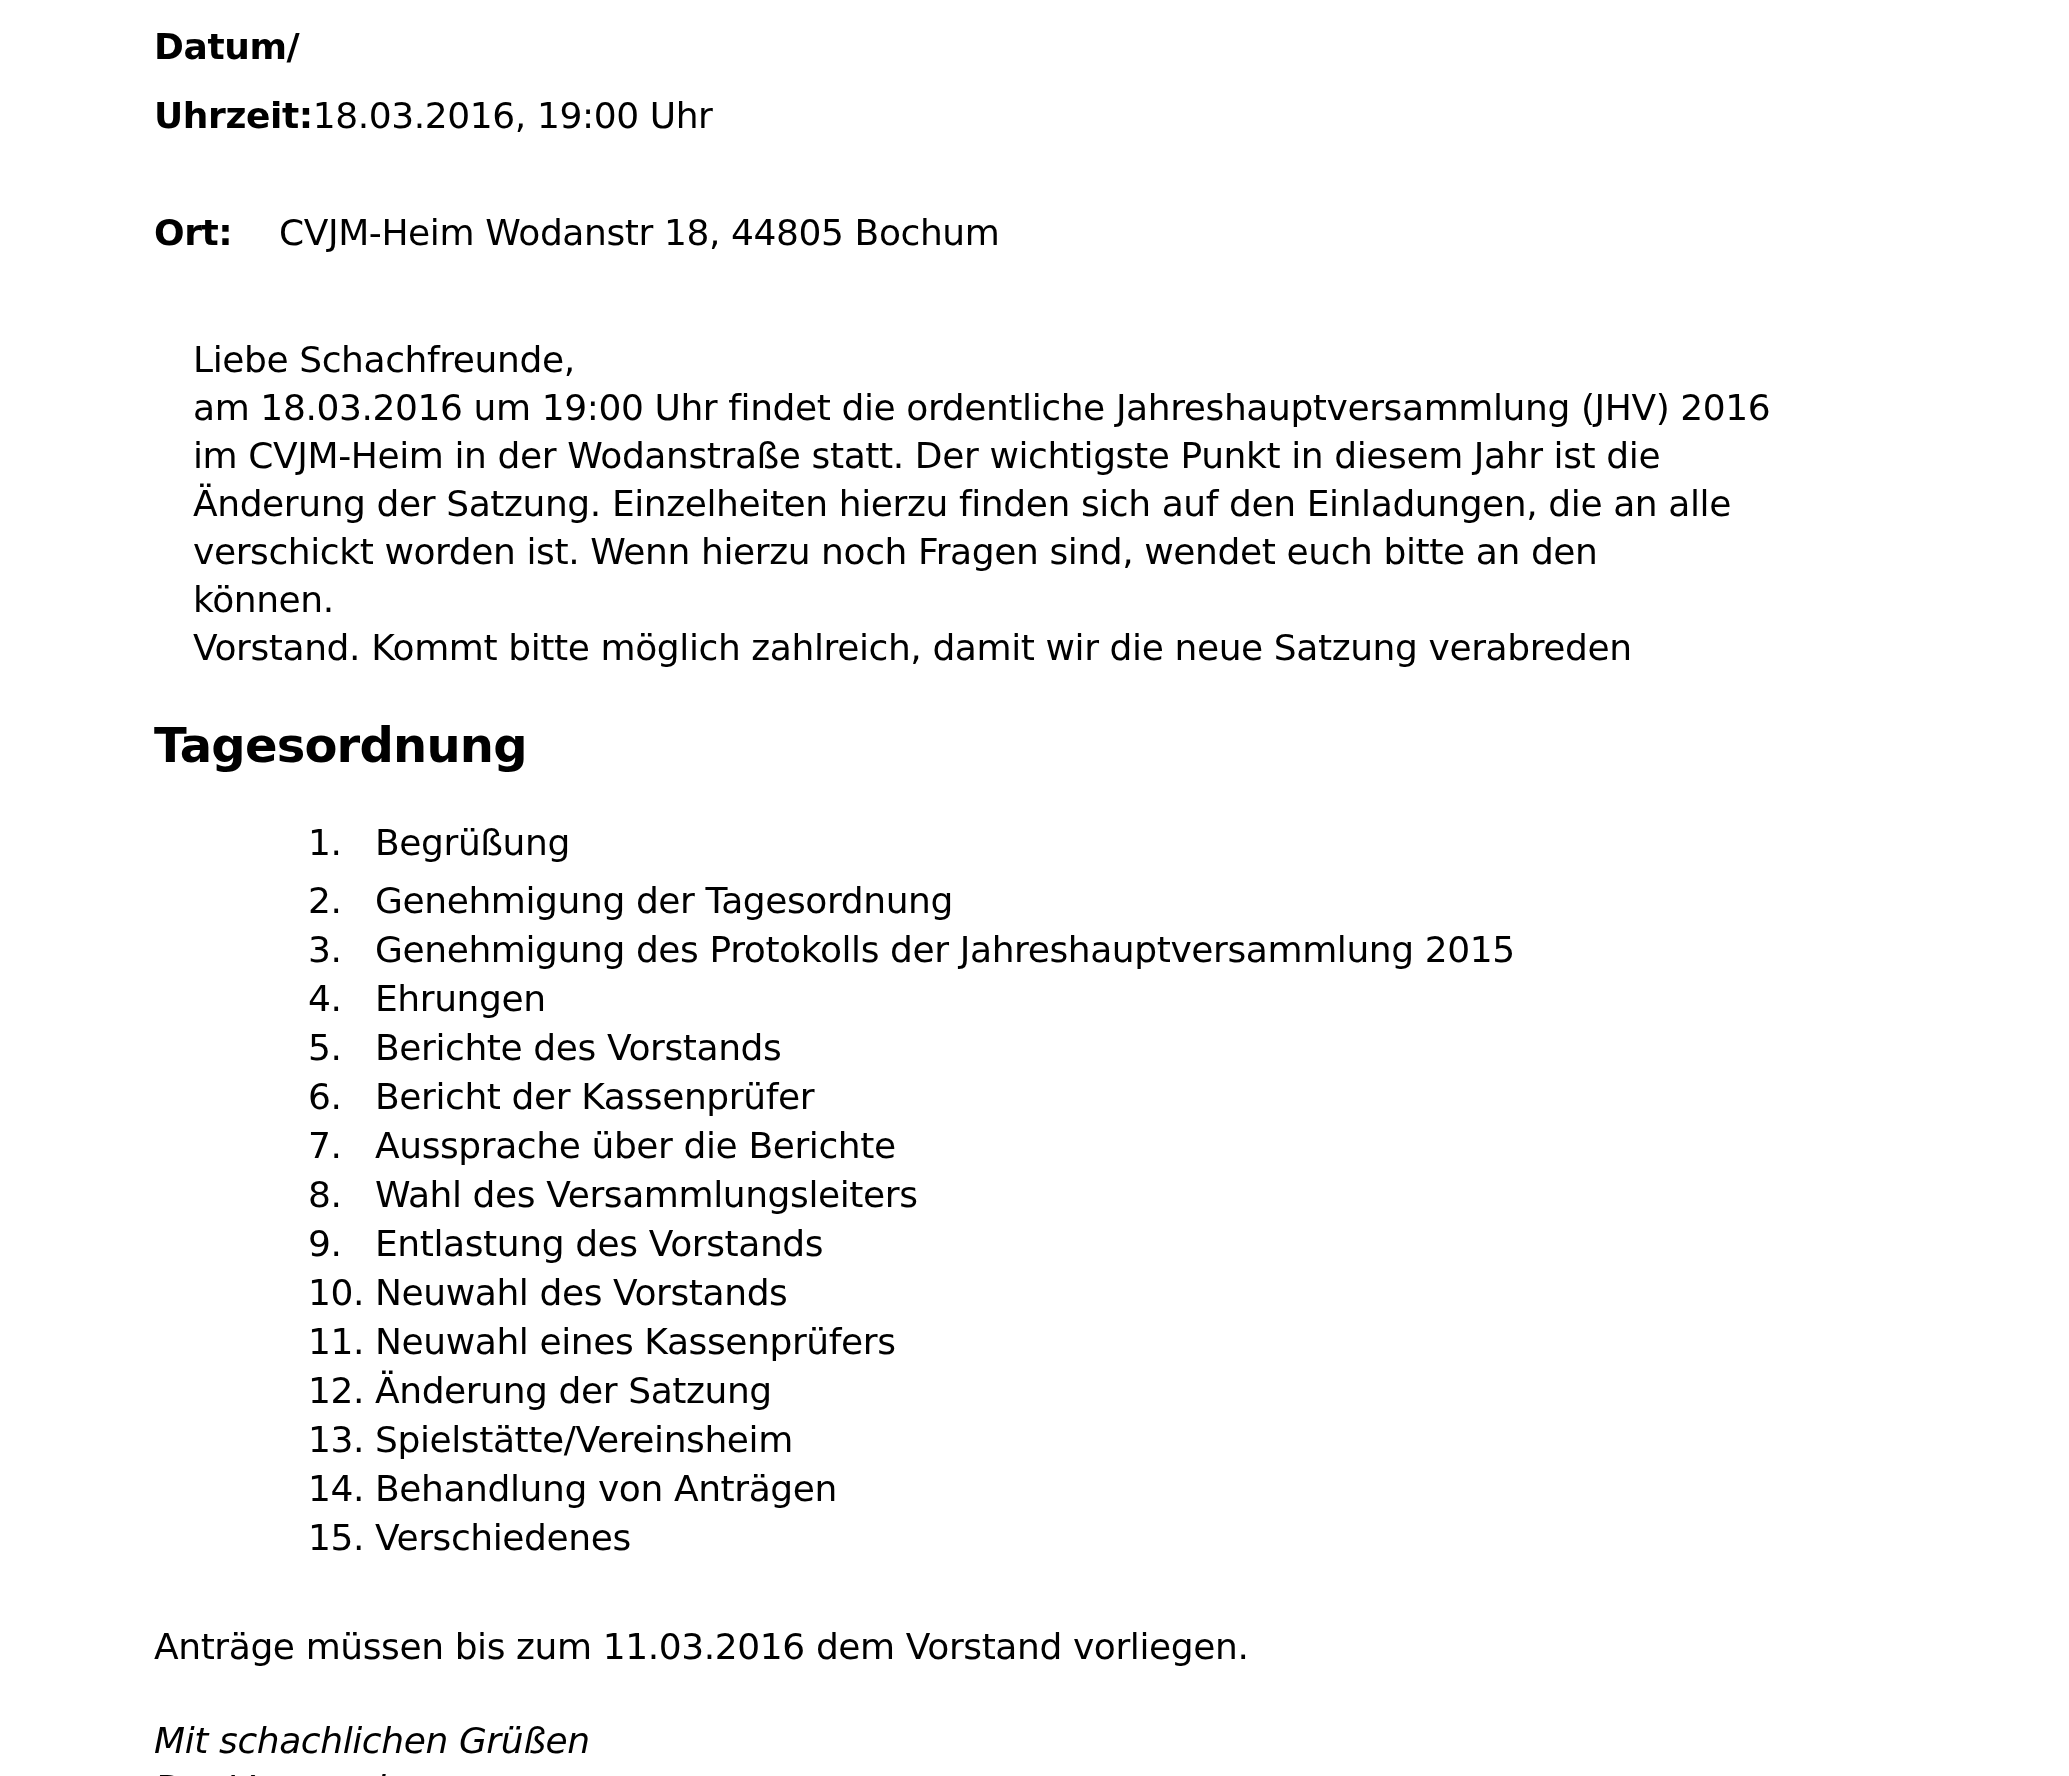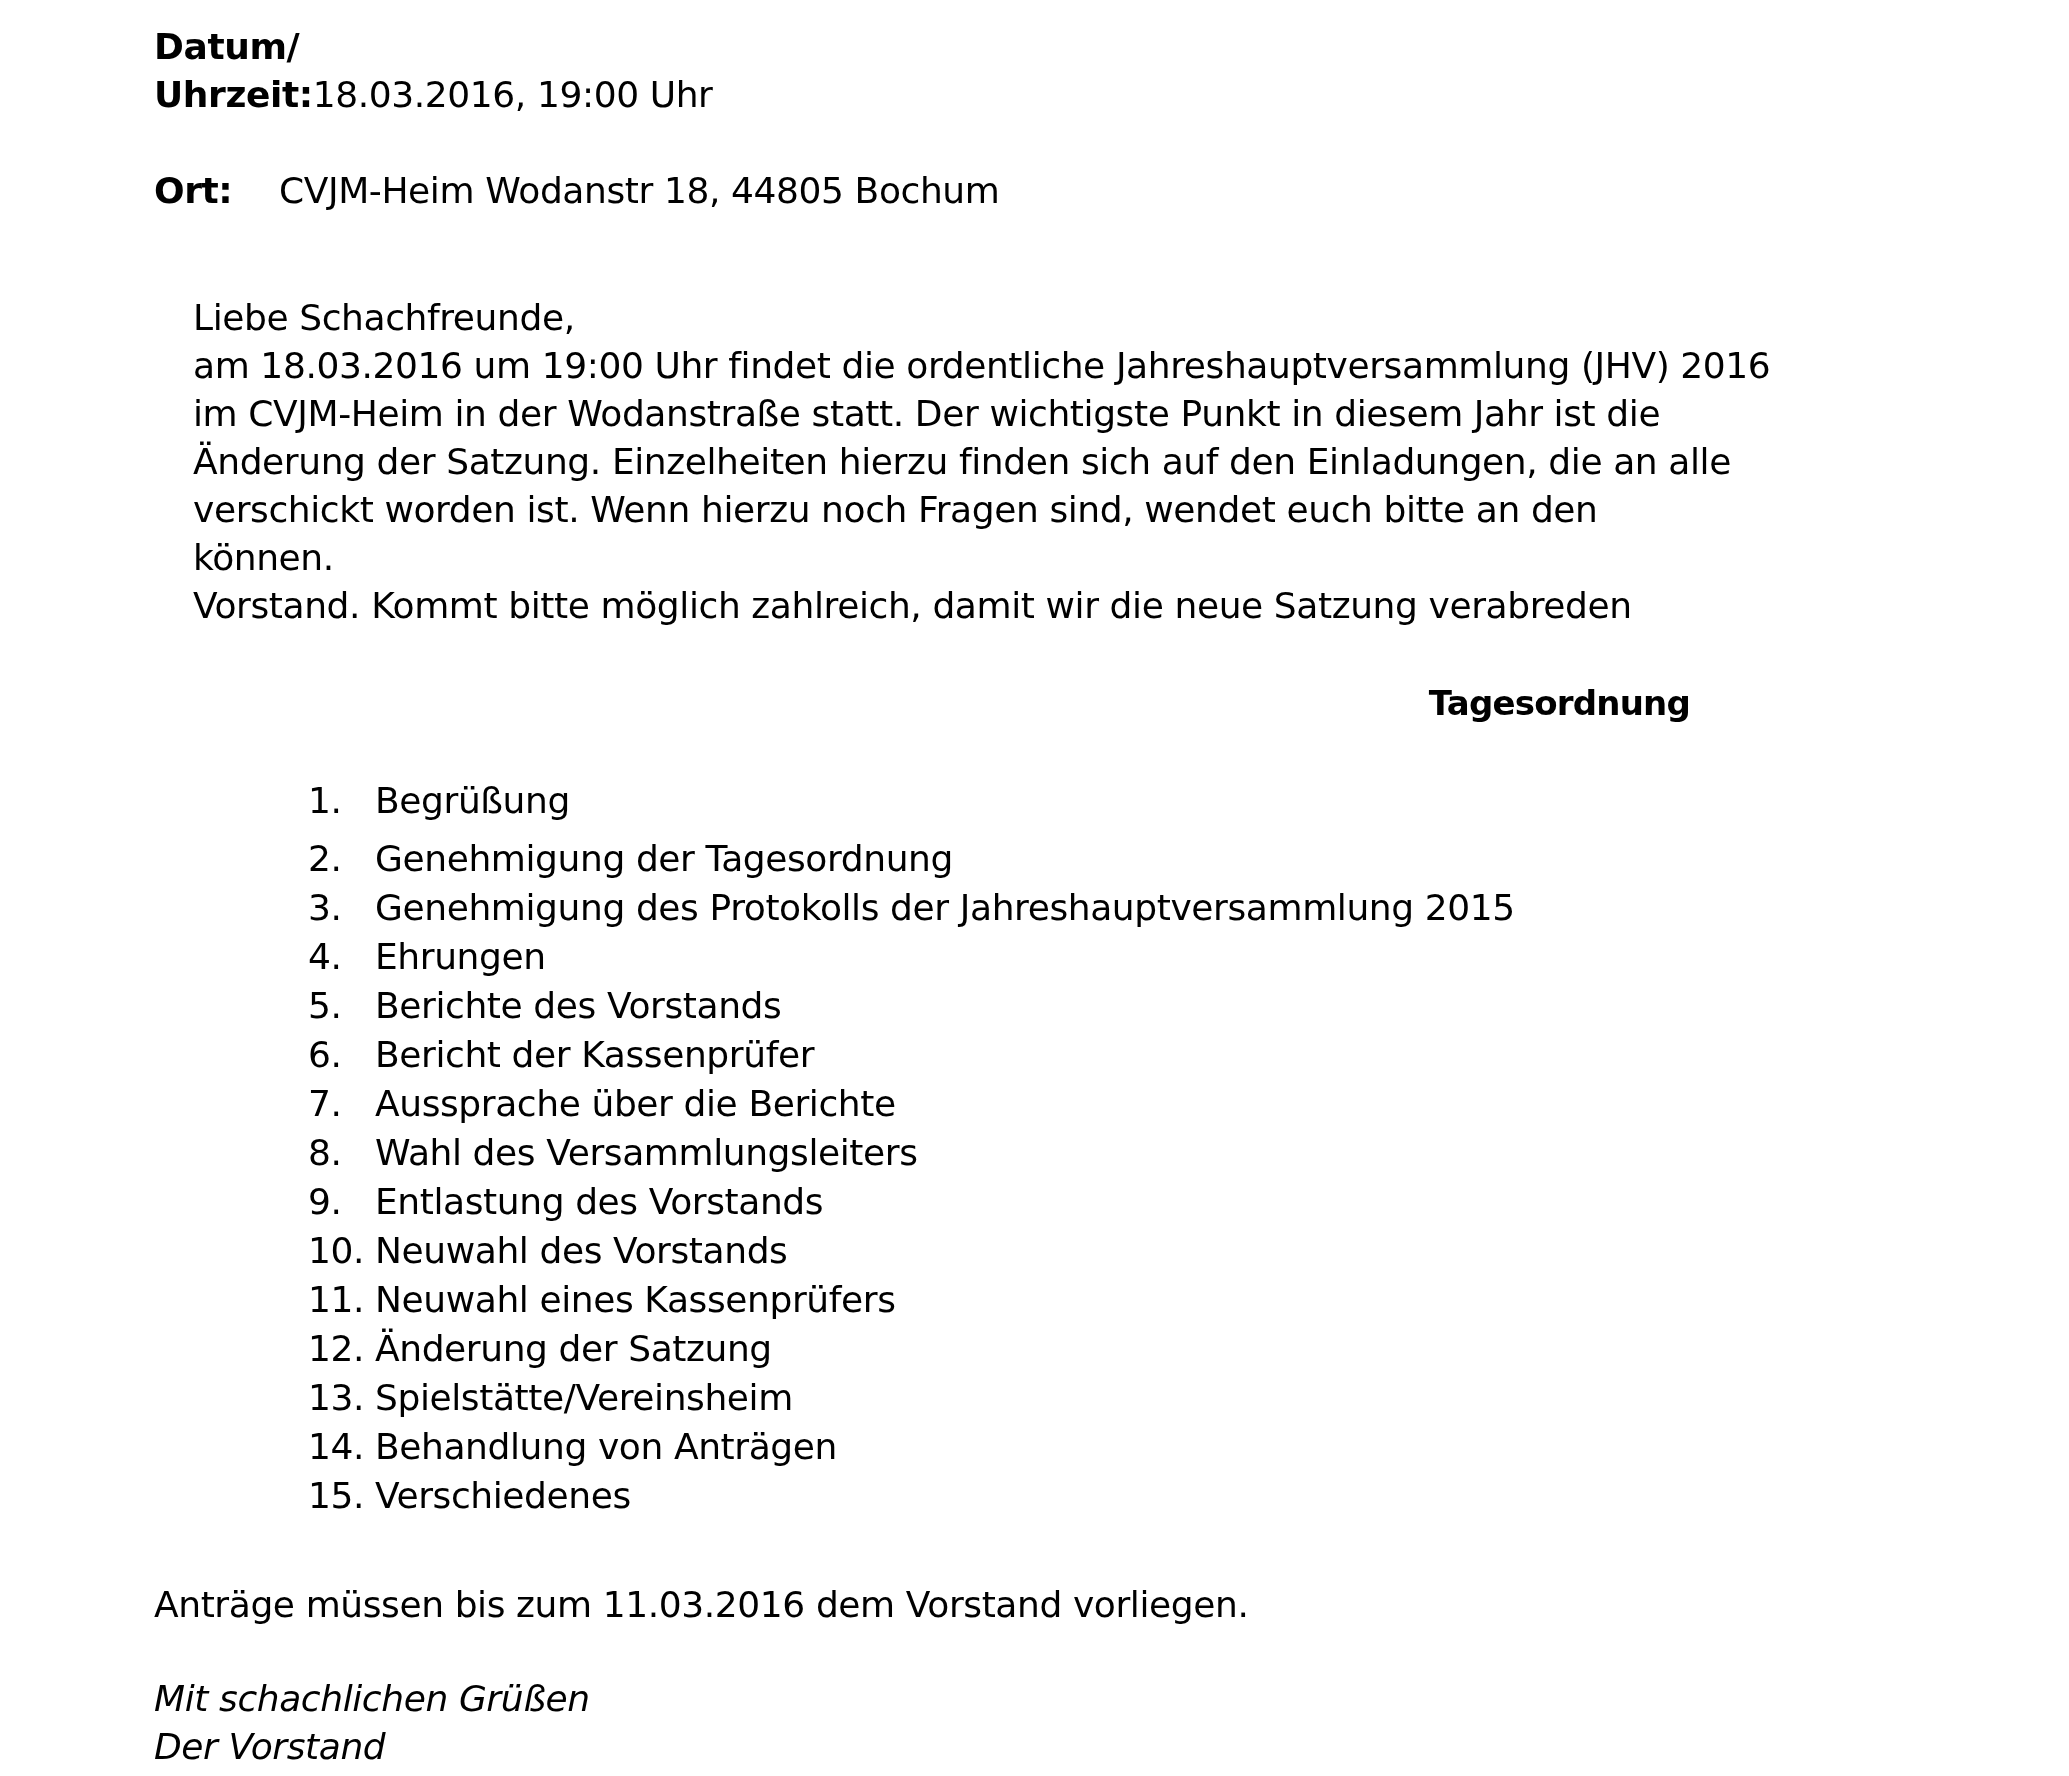--- a/index.html
+++ b/index.html
@@ -21,31 +21,31 @@
     padding: 23.4px 100px 16.7px 154px;
     font-size: 36px;
     line-height: 48px;
     letter-spacing: -0.4px;
   }
   .line { white-space: nowrap; }
   .label {
     font-weight: bold;
     display: inline-block;
     min-width: 125px;
+    margin-top: 21px;
   }
   .label-solo { font-weight: bold; }
   .row-ort { margin-top: 48px; }
   .letter { margin-top: 79px; margin-left: 39px; }
   .agenda-heading {
     margin-top: 43px;
-    font-size: 34px;
+    font-size: 48px;
     line-height: 60px;
     font-weight: bold;
     letter-spacing: -0.8px;
-    text-align: right;
   }
   .agenda-list { margin-top: 43px; }
   .agenda-item {
     padding-left: 154px;
     line-height: 49px;
     white-space: nowrap;
   }
   .agenda-item.first-gap { margin-bottom: 8.3px; }
   .agenda-num {
     display: inline-block;

